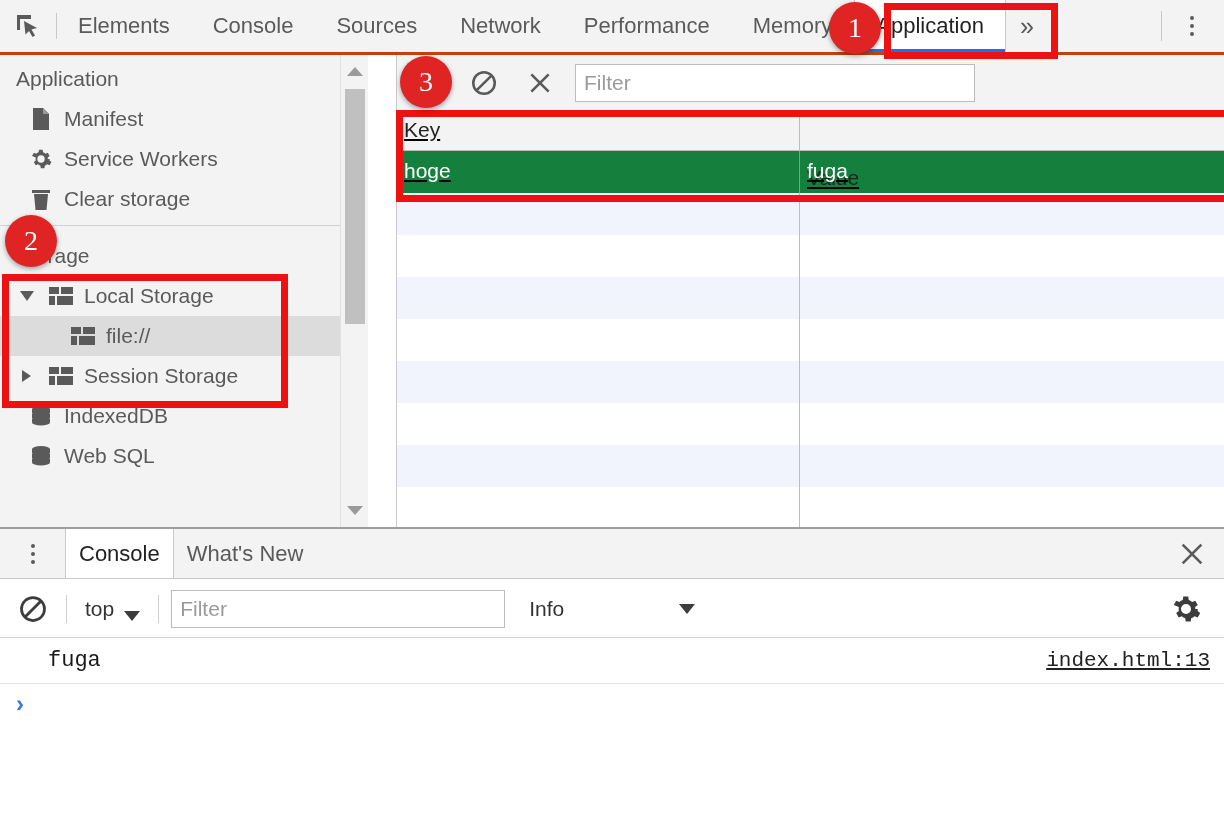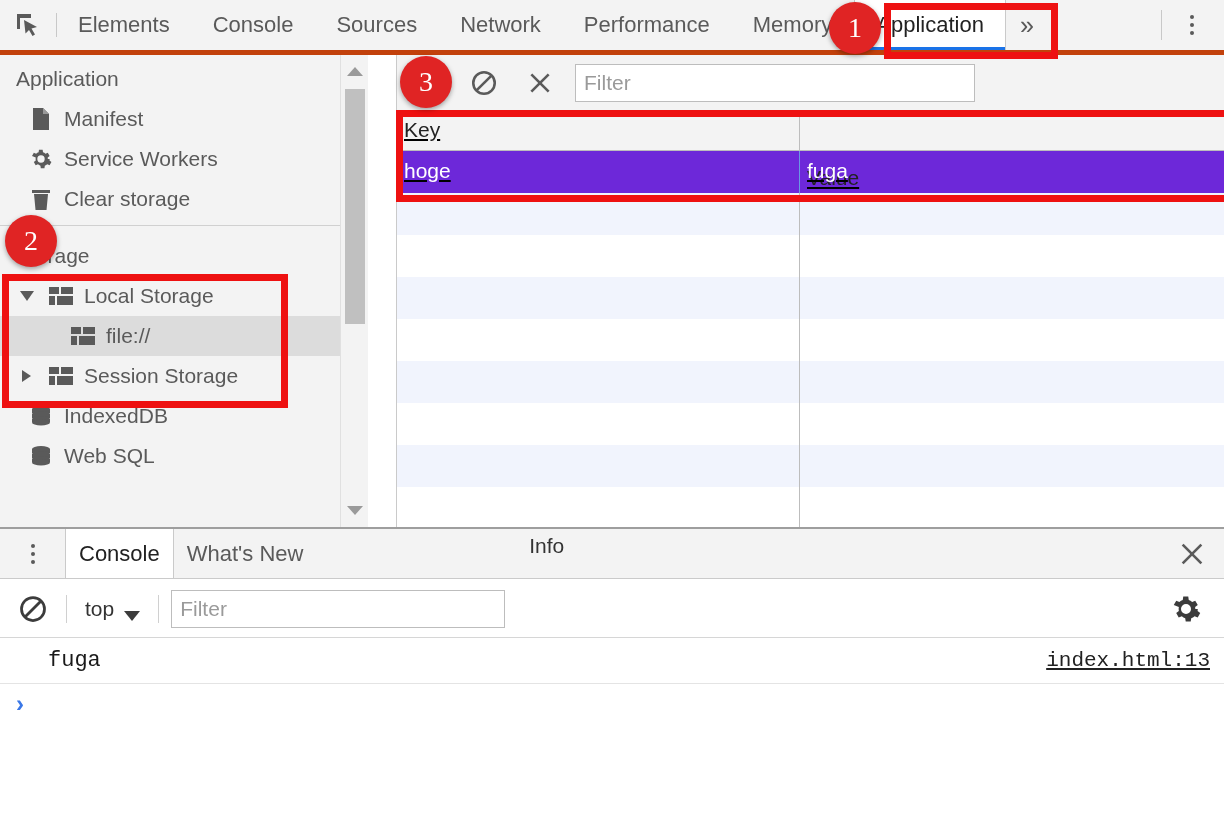--- a/index.html
+++ b/index.html
@@ -8,21 +8,21 @@
     font-family: "Liberation Sans", sans-serif;
     background: #ffffff;
     overflow: hidden;
   }
   #root { position: relative; width: 1224px; height: 816px; }
 
   
   .tabbar {
     position: absolute; left: 0; top: 0; width: 1224px; height: 55px;
     background: #f3f3f3;
-    border-bottom: 5px solid #c2410c;
+    border-bottom: 3px solid #c2410c;
     display: flex; align-items: stretch;
   }
   .inspect-btn {
     width: 56px; display: flex; align-items: center; justify-content: center;
     cursor: pointer;
   }
   .tb-sep { width: 1px; background: #c8c8c8; margin: 13px 0; }
   .tabs { display: flex; align-items: stretch; }
   .tab {
     display: flex; align-items: center; padding: 0 21px;
@@ -108,21 +108,21 @@
     display: flex; height: 40px; background: #f3f3f3;
     border-bottom: 1px solid #bdbdbd; font-size: 21px; color: #222;
   }
   .kv-header .c1 { width: 403px; padding: 7px 0 0 7px; border-right: 1px solid #bdbdbd; }
   .kv-header .c2 { flex: 1; padding: 7px 0 0 7px; margin-top: 48px; }
   .kv-row { display: flex; height: 42px; font-size: 21px; }
   .kv-row .c1 { width: 403px; padding: 8px 0 0 7px; border-right: 1px solid #bdbdbd; overflow: hidden; }
   .kv-row .c2 { flex: 1; padding: 8px 0 0 7px; overflow: hidden; }
   .kv-row.odd { background: #f1f4fd; }
   .kv-row.even { background: #ffffff; }
-  .kv-row.selected { background: #6d28d9; color: #ffffff; }
+  .kv-row.selected { background: #15803d; color: #ffffff; }
   .kv-row.selected .c1 { border-right-color: #6a97e4; }
 
   
   .drawer-top { position: absolute; left: 0; top: 527px; width: 1224px; height: 2px; background: #9e9e9e; }
   .drawer-tabs {
     position: absolute; left: 0; top: 529px; width: 1224px; height: 50px;
     background: #f3f3f3; border-bottom: 1px solid #cacaca;
     display: flex; align-items: stretch;
   }
   .dkebab { width: 65px; display:flex; flex-direction: column; align-items:center; justify-content:center; gap:4px; cursor:pointer; }
@@ -141,21 +141,21 @@
   }
   .ct-sep { width: 1px; height: 28px; background: #d0d0d0; }
   .ctx-select { display:flex; align-items:flex-end; gap:10px; font-size:21px; color:#333; cursor:pointer; padding: 0 6px;}
   .caret-dn { width:0; height:0; border-left:8px solid transparent; border-right:8px solid transparent; border-top:10px solid #3c3c3c; }
   .console-filter {
     width: 334px; height: 38px; background:#fff; border:1px solid #bdbdbd;
     font-size:21px; color:#333; padding: 0 8px;
     font-family: "Liberation Sans", sans-serif;
   }
   .console-filter::placeholder { color:#9a9a9a; }
-  .level-select { display:flex; align-items:center; gap:115px; font-size:21px; color:#333; cursor:pointer; padding-left: 12px; flex-direction: column;}
+  .level-select { display:flex; align-items:center; gap:115px; font-size:21px; color:#333; cursor:pointer; padding-left: 12px;}
   .gear-btn { margin-left:auto; width: 52px; display:flex; align-items:center; justify-content:center; cursor:pointer; }
 
   .console-body { position: absolute; left:0; top: 638px; width: 1224px; height: 178px; background: #fff; }
   .log-row {
     position: relative; height: 46px; border-bottom: 1px solid #e4e4e4;
     display:flex; align-items:center; padding: 0 14px 0 48px;
   }
   .log-text { font-family: "Liberation Mono", monospace; font-size: 22px; color: #1a1a1a; }
   .log-src {
     margin-left: auto; font-family: "Liberation Mono", monospace; font-size: 21px;

